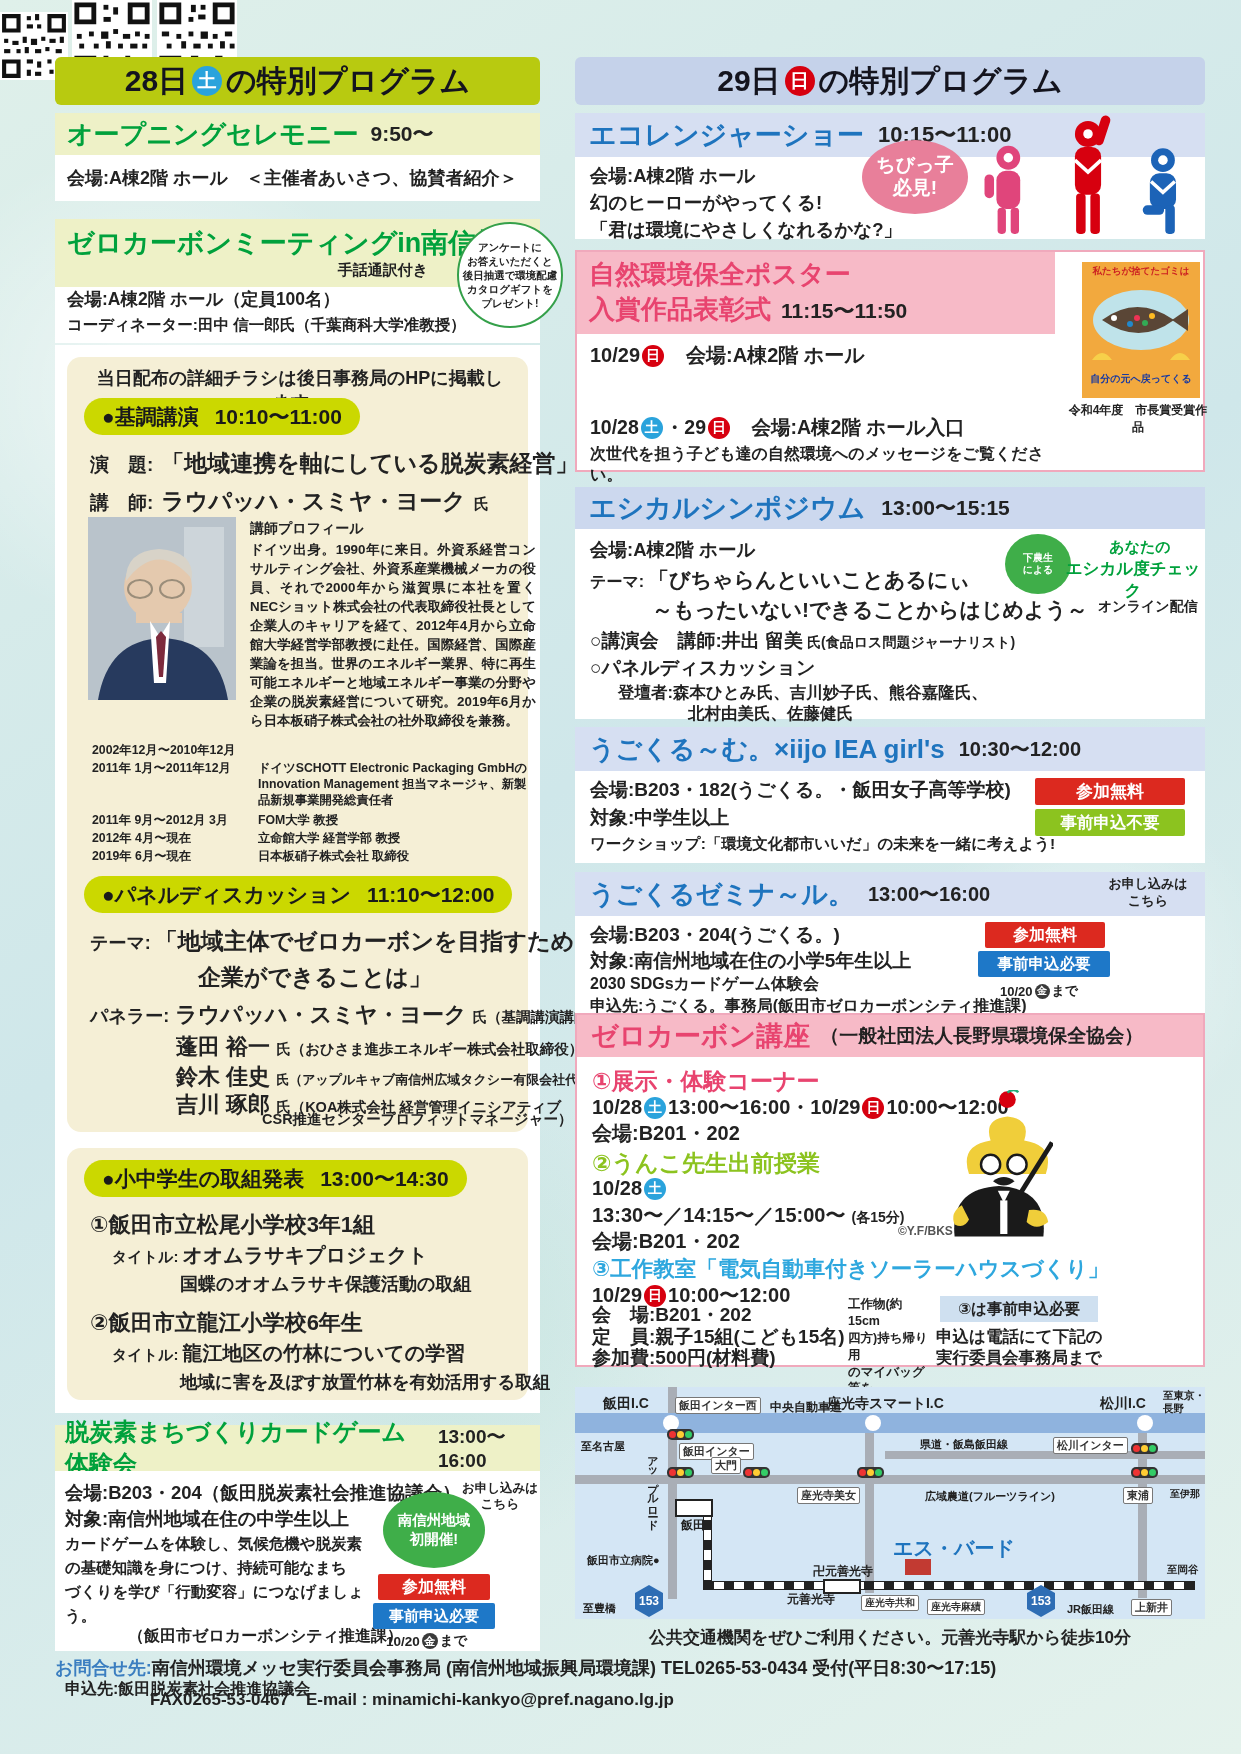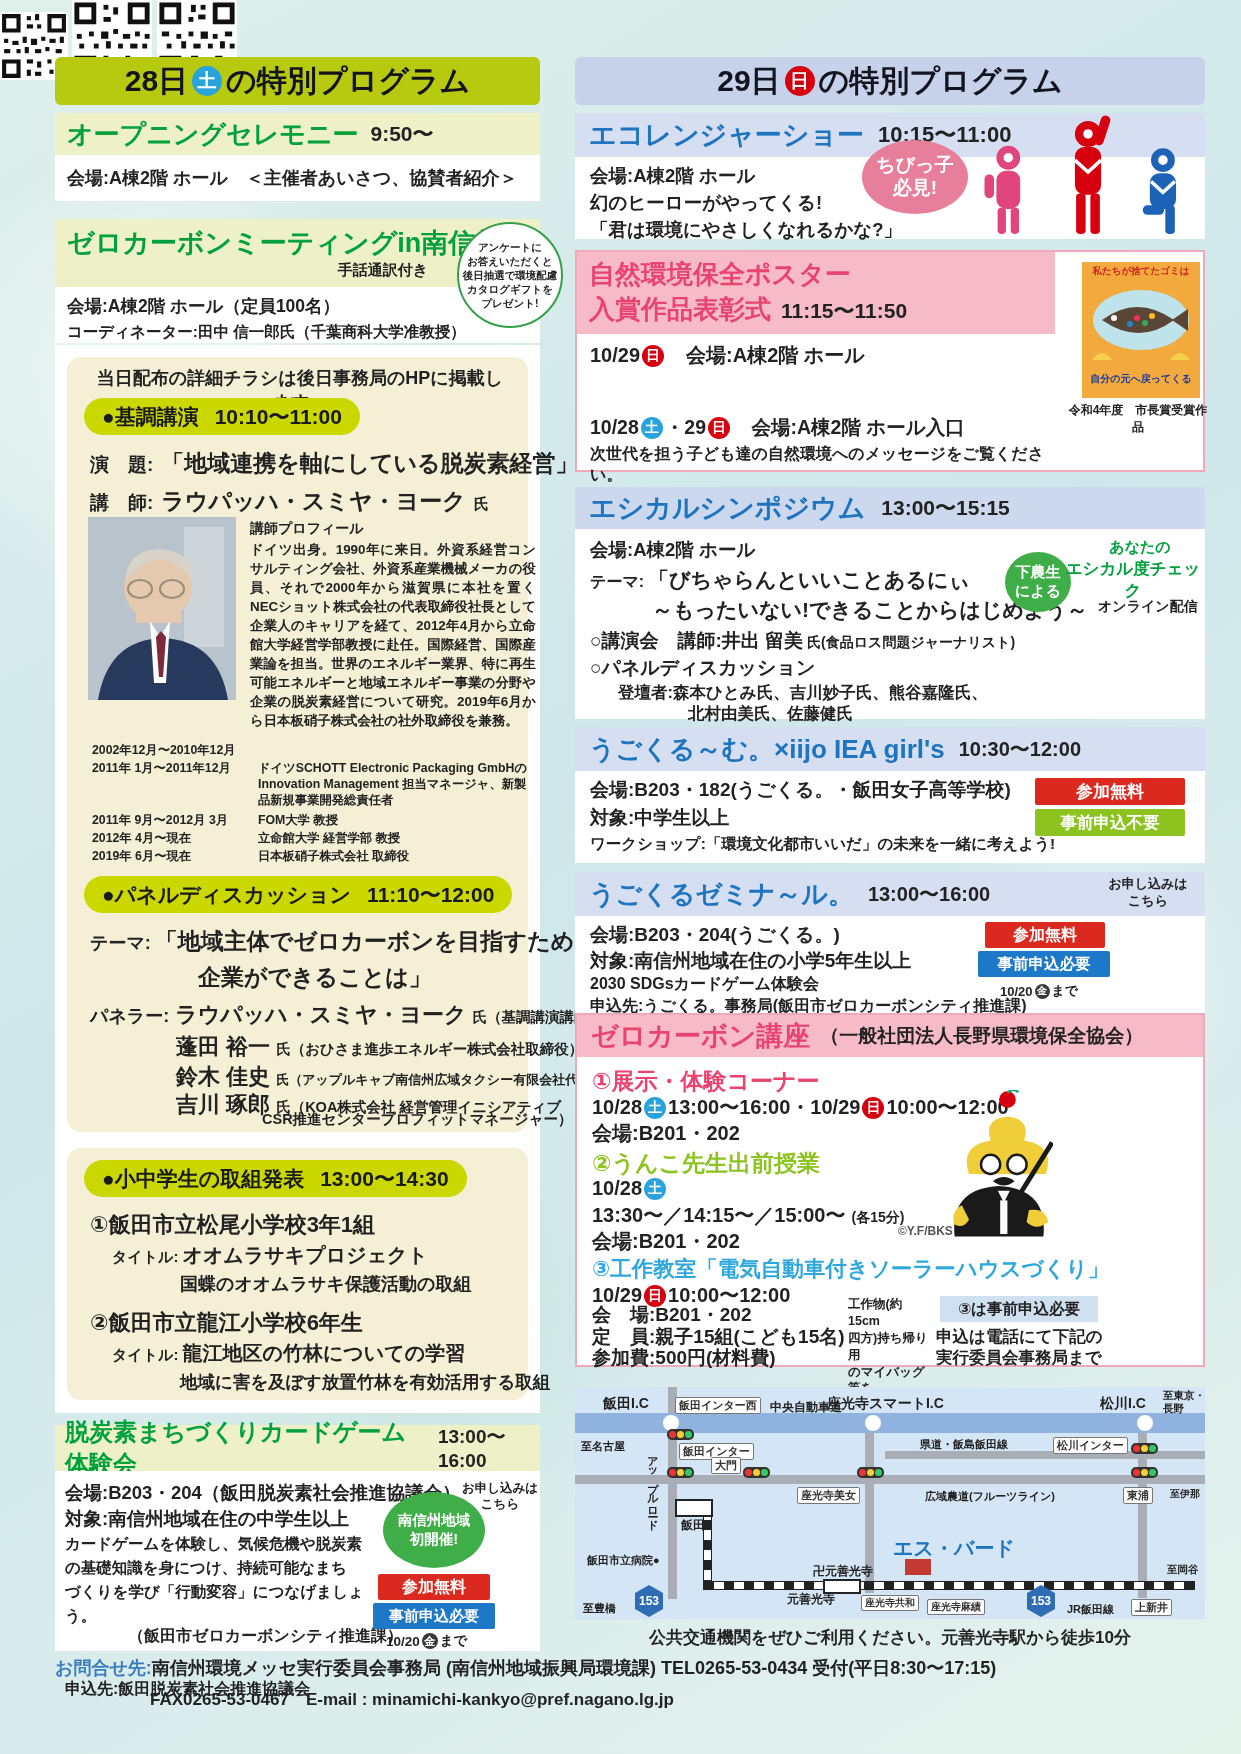--- a/index.html
+++ b/index.html
@@ -50,21 +50,21 @@
     <span class="tg" style="font-size:26px;font-weight:800">オープニングセレモニー</span>
     <span style="font-size:21px;font-weight:800">9:50〜</span>
   </div>
   <div class="abs white flex" style="left:55px;top:155px;width:485px;height:46px;padding-left:12px;font-size:18px;box-sizing:border-box">会場:A棟2階 ホール　＜主催者あいさつ、協賛者紹介＞</div>
 
   
   <div class="abs palebar" style="left:55px;top:219px;width:485px;height:68px;padding:6px 12px;box-sizing:border-box">
     <div class="tg" style="font-size:27px;font-weight:800">ゼロカーボンミーティングin南信州</div>
     <div style="font-size:15px;text-align:right;margin-right:100px">手話通訳付き</div>
   </div>
-  <div class="abs white" style="left:55px;top:287px;width:485px;height:56px;padding:7px 12px;box-sizing:border-box">
+  <div class="abs white" style="left:55px;top:287px;width:485px;height:56px;padding:0 12px;box-sizing:border-box">
     <div style="font-size:17.5px">会場:A棟2階 ホール（定員100名）</div>
     <div style="font-size:15.5px;margin-top:4px">コーディネーター:田中 信一郎氏（千葉商科大学准教授）</div>
   </div>
   <div class="abs pre" style="left:457px;top:222px;width:106px;height:106px;background:#fff;border:2px solid #35a04a;border-radius:50%;display:flex;align-items:center;justify-content:center;text-align:center;font-size:10.5px;line-height:1.35;box-sizing:border-box">アンケートに
 お答えいただくと
 後日抽選で環境配慮
 カタログギフトを
 プレゼント!</div>
 
   
@@ -331,21 +331,21 @@
     <span style="font-size:21px;font-weight:800">「びちゃらんといいことあるにぃ</span>
   </div>
   <div class="abs" style="left:652px;top:596px;font-size:21px;font-weight:800">～もったいない!できることからはじめよう～</div>
   <div class="abs base" style="left:590px;top:628px;gap:4px">
     <span style="font-size:19px;font-weight:800">○講演会　講師:井出 留美</span>
     <span style="font-size:14px">氏(食品ロス問題ジャーナリスト)</span>
   </div>
   <div class="abs" style="left:590px;top:655px;font-size:19px;font-weight:800">○パネルディスカッション</div>
   <div class="abs" style="left:618px;top:682px;font-size:16.5px">登壇者:森本ひとみ氏、吉川妙子氏、熊谷嘉隆氏、</div>
   <div class="abs" style="left:688px;top:703px;font-size:16.5px">北村由美氏、佐藤健氏</div>
-  <div class="abs pre" style="left:1005px;top:552px;width:66px;height:60px;background:#3fae49;border-radius:50%;color:#fff;display:flex;align-items:center;justify-content:center;text-align:center;font-size:15px;font-weight:800;line-height:1.25">下農生
+  <div class="abs pre" style="left:1005px;top:534px;width:66px;height:60px;background:#3fae49;border-radius:50%;color:#fff;display:flex;align-items:center;justify-content:center;text-align:center;font-size:10px;font-weight:800;line-height:1.25">下農生
 による</div>
   <div class="abs tg" style="left:1075px;top:538px;width:130px;text-align:center;font-size:15px;font-weight:800">あなたの</div>
   <div class="abs tg" style="left:1058px;top:558px;width:150px;text-align:center;font-size:16.5px;font-weight:800">エシカル度チェック</div>
   <div class="abs" style="left:1098px;top:598px;font-size:14px">オンライン配信</div>
   <svg class="qr" style="left:1108px;top:622px" width="80" height="80" viewBox="0 0 33 33">
     <rect width="33" height="33" fill="#fff"></rect>
       <g fill="#111">
     <path d="M1 1h9v9h-9z M3 3h5v5h-5z" fill-rule="evenodd"></path>
         <path d="M23 1h9v9h-9z M25 3h5v5h-5z" fill-rule="evenodd"></path>
         <path d="M1 23h9v9h-9z M3 25h5v5h-5z" fill-rule="evenodd"></path>

